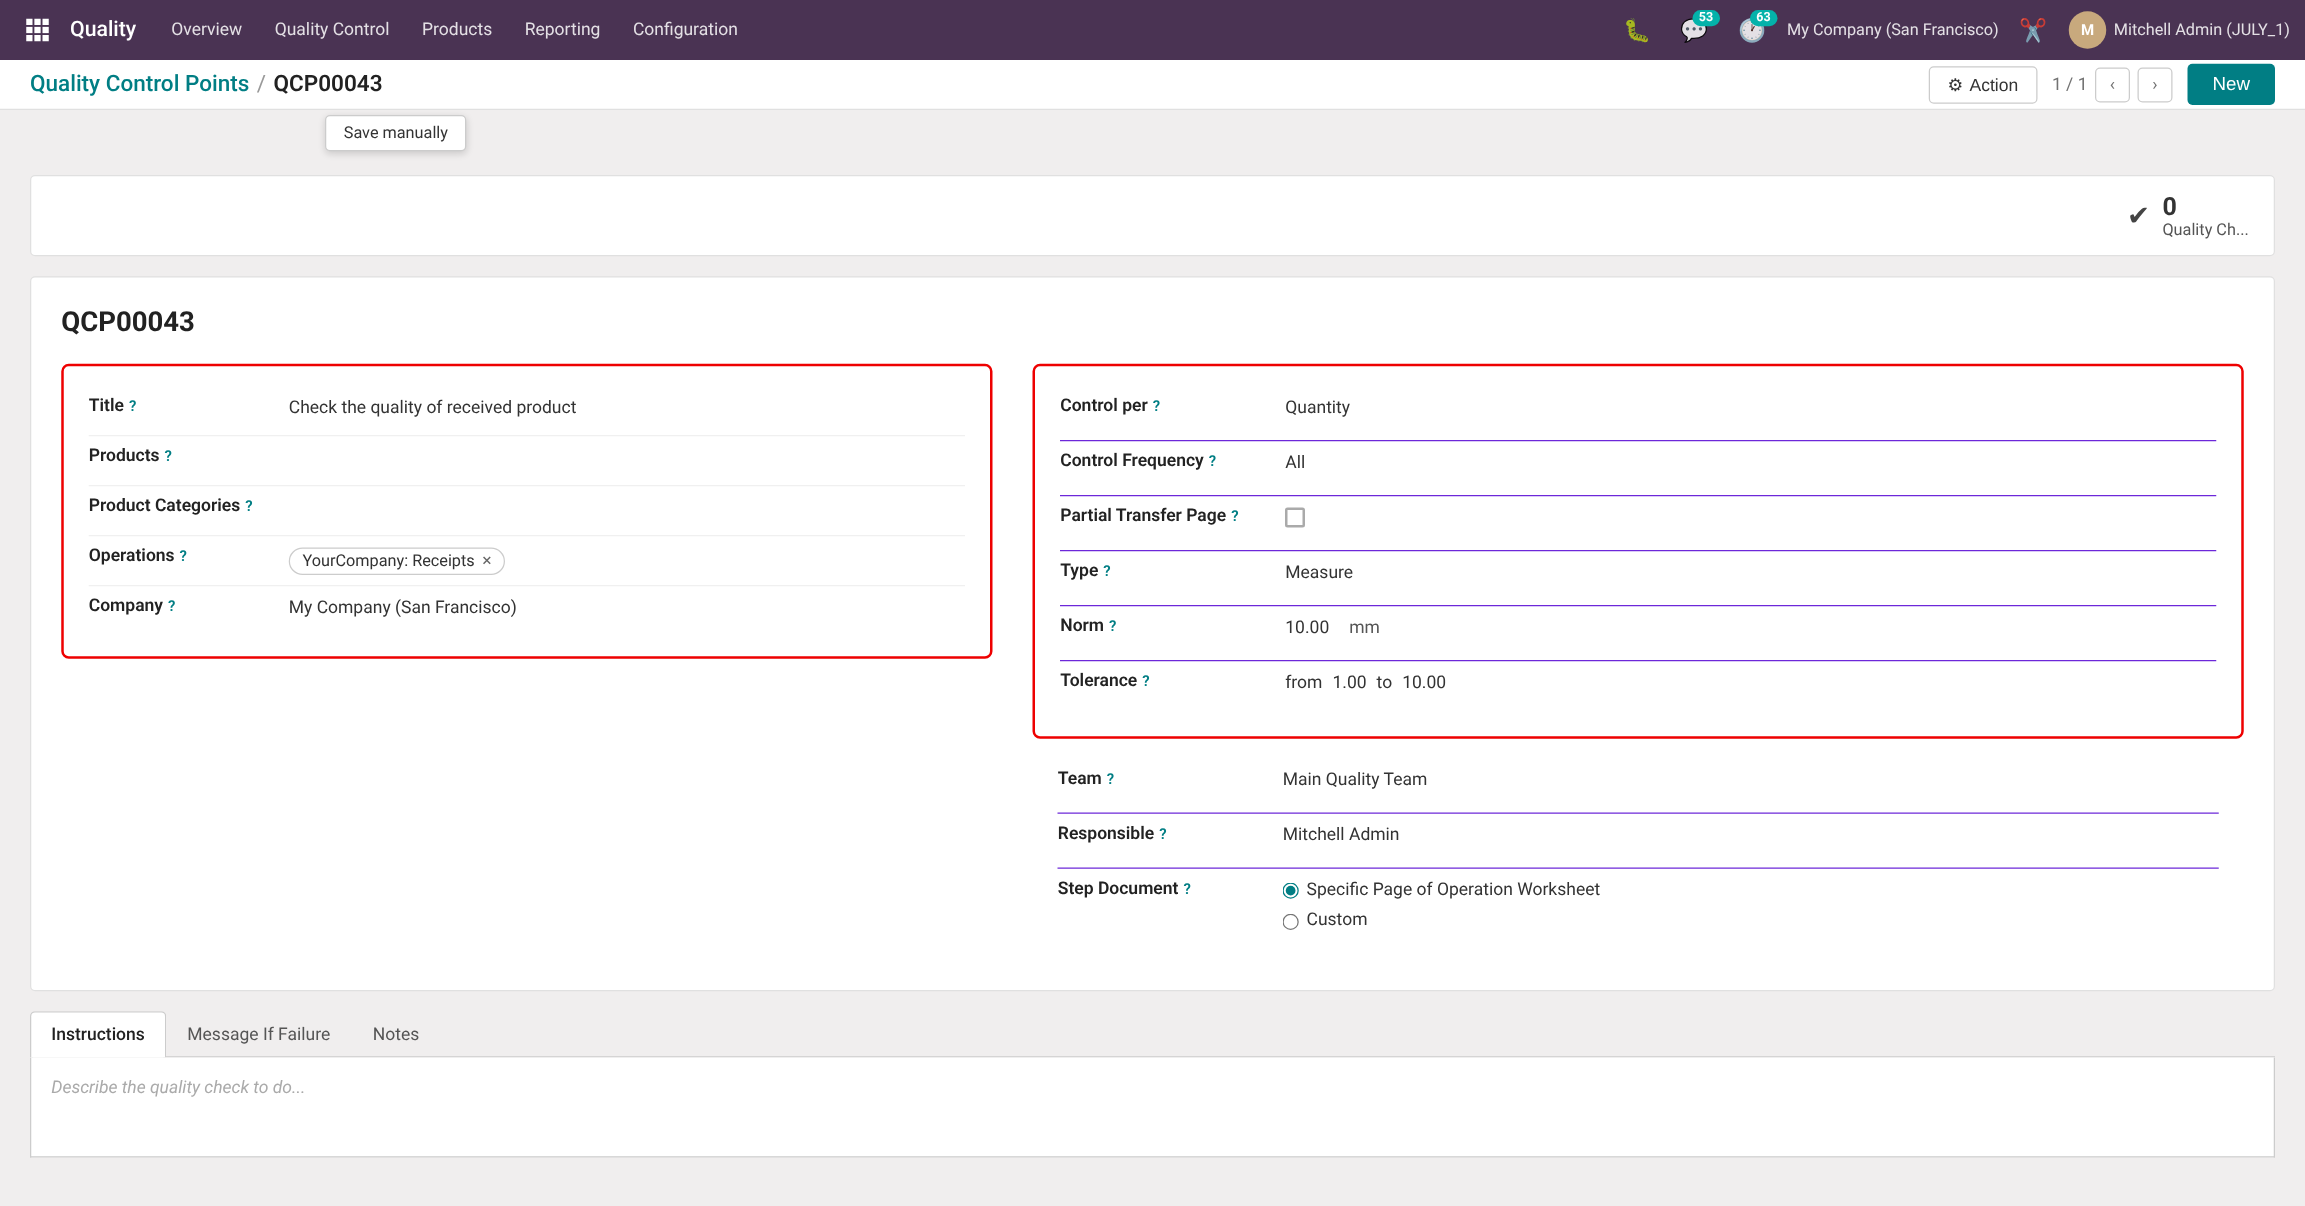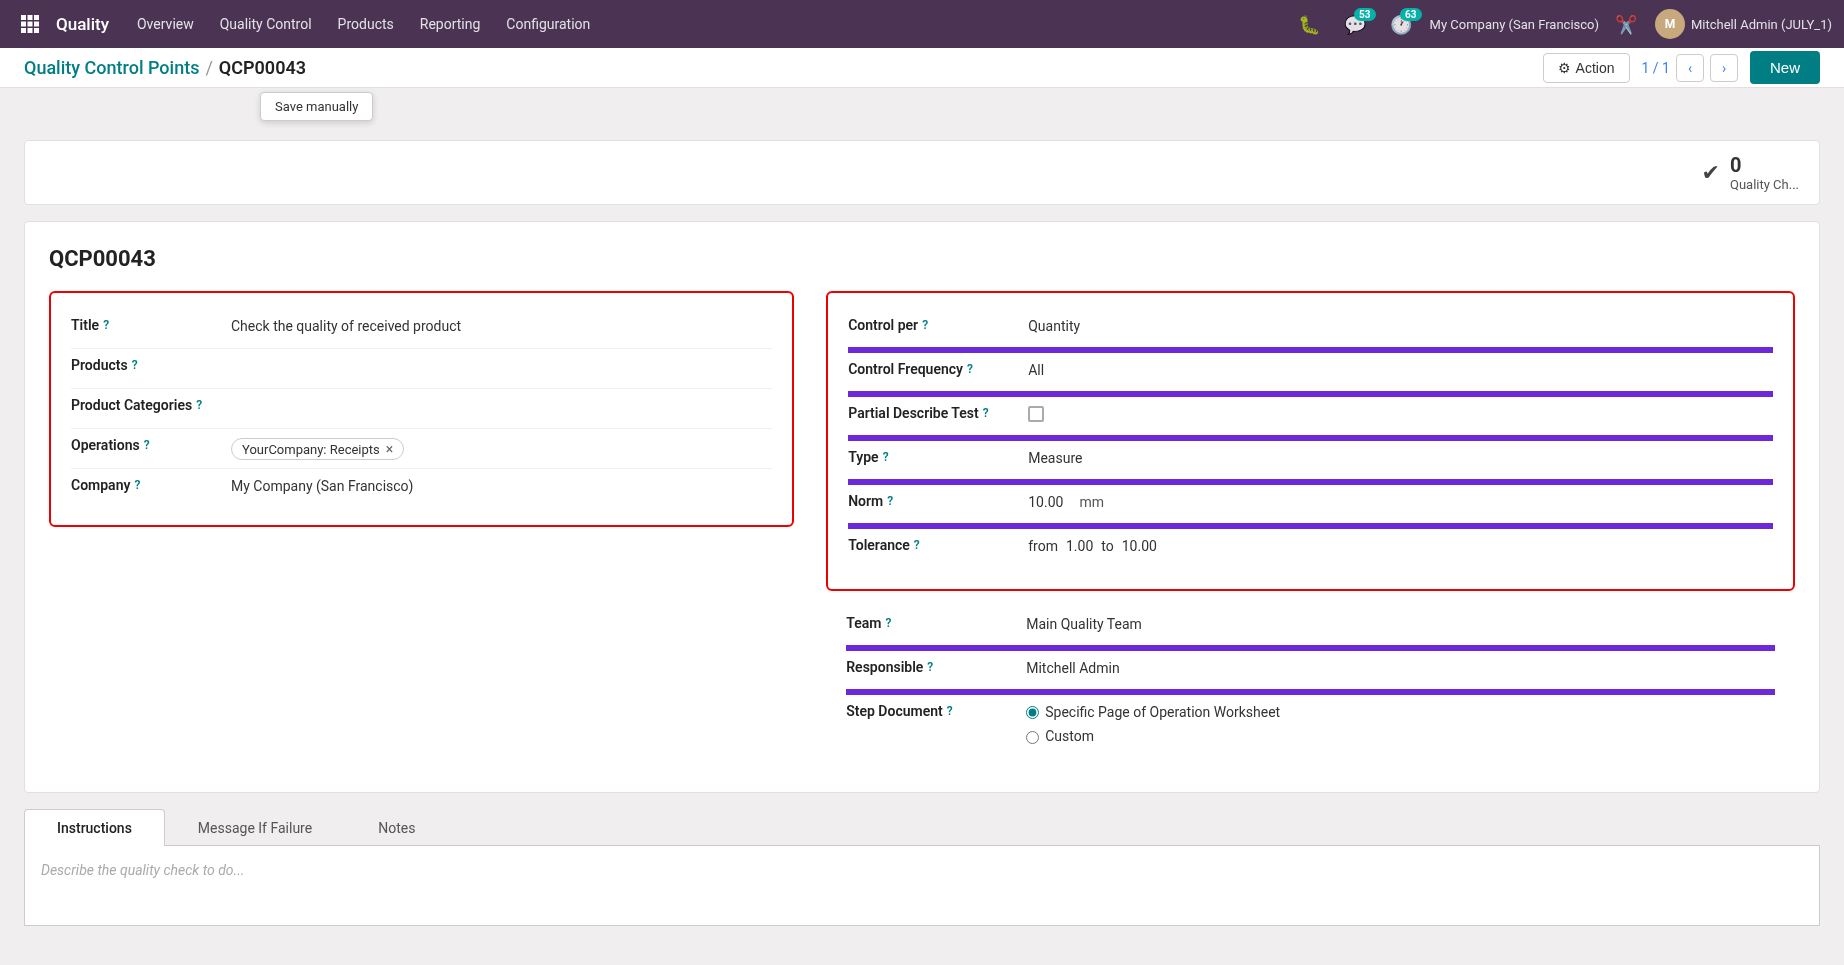--- a/index.html
+++ b/index.html
@@ -36,21 +36,21 @@
       align-items: center;
       justify-content: space-between;
       border-bottom: 1px solid #e0e0e0;
     }
     .breadcrumb { display: flex; align-items: center; gap: 6px; font-size: 16px; }
     .breadcrumb-link { color: #017e84; cursor: pointer; font-size: 18px; font-weight: 500; }
     .breadcrumb-sep { color: #999; font-size: 18px; }
     .breadcrumb-current { font-size: 18px; font-weight: 600; color: #222; }
     .breadcrumb-actions { display: flex; align-items: center; gap: 12px; }
     .action-btn { display: flex; align-items: center; gap: 5px; border: 1px solid #ccc; background: #fff; padding: 6px 14px; border-radius: 4px; cursor: pointer; font-size: 14px; color: #333; }
-    .page-nav { display: flex; align-items: center; gap: 6px; font-size: 14px; color: #3b82f6; text-align: right; }
+    .page-nav { display: flex; align-items: center; gap: 6px; font-size: 14px; color: #737373; text-align: right; }
     .page-nav-btn { width: 28px; height: 28px; display: flex; align-items: center; justify-content: center; border: 1px solid #ccc; border-radius: 4px; cursor: pointer; background: #fff; font-size: 14px; }
     .new-btn { background: #017e84; color: #fff; border: none; padding: 8px 20px; border-radius: 4px; cursor: pointer; font-size: 15px; font-weight: 500; }
 
     
     .save-tooltip-area { position: relative; height: 36px; display: flex; align-items: center; padding: 0 24px; background: #f0eeee; }
     .save-tooltip { background: #fff; border: 1px solid #ccc; padding: 6px 14px; border-radius: 4px; font-size: 13px; color: #333; box-shadow: 0 2px 6px rgba(0,0,0,0.15); position: absolute; left: 260px; top: 4px; white-space: nowrap; cursor: pointer; }
 
     
     .main-content { padding: 16px 24px 24px; }
 
@@ -73,34 +73,34 @@
     .field-row { display: flex; align-items: flex-start; padding: 8px 0; border-bottom: 1px solid #f0f0f0; min-height: 40px; }
     .field-row:last-child { border-bottom: none; }
     .field-label { width: 160px; font-weight: 600; color: #222; font-size: 14px; display: flex; align-items: center; gap: 4px; flex-shrink: 0; }
     .field-help { color: #017e84; font-size: 12px; cursor: pointer; }
     .field-value { color: #333; font-size: 14px; flex: 1; padding-top: 1px; }
     .tag { display: inline-flex; align-items: center; gap: 6px; border: 1px solid #ccc; border-radius: 20px; padding: 2px 10px; font-size: 13px; color: #333; background: #fff; }
     .tag-x { cursor: pointer; color: #666; font-size: 14px; }
 
     
     .right-panel { border: 2px solid #e00; border-radius: 6px; padding: 16px 20px; }
-    .r-field-row { display: flex; align-items: flex-start; padding: 8px 0; border-bottom: 6px solid #6d28d9; min-height: 44px; }
+    .r-field-row { display: flex; align-items: flex-start; padding: 8px 0; border-bottom: 1px solid #6d28d9; min-height: 44px; }
     .r-field-row:last-child { border-bottom: none; }
     .r-field-label { width: 180px; font-weight: 600; color: #222; font-size: 14px; display: flex; align-items: center; gap: 4px; flex-shrink: 0; }
     .r-field-value { flex: 1; font-size: 14px; color: #333; display: flex; align-items: center; gap: 16px; padding-top: 1px; }
     .checkbox-empty { width: 16px; height: 16px; border: 2px solid #aaa; border-radius: 2px; display: inline-block; flex-shrink: 0; }
     .norm-unit { color: #555; font-size: 14px; }
     .tolerance-group { display: flex; align-items: center; gap: 8px; }
 
     
     .outside-right { padding: 16px 20px; }
 
     
     .tabs-bar { display: flex; border-bottom: 1px solid #ccc; margin-bottom: 0; }
-    .tab { padding: 10px 32px; cursor: pointer; font-size: 14px; color: #555; border: 1px solid transparent; border-bottom: none; border-radius: 4px 4px 0 0; margin-bottom: -1px; }
+    .tab { padding: 10px 16px; cursor: pointer; font-size: 14px; color: #555; border: 1px solid transparent; border-bottom: none; border-radius: 4px 4px 0 0; margin-bottom: -1px; }
     .tab.active { background: #fff; border-color: #ccc; color: #222; font-weight: 500; }
     .tab-content { background: #fff; border: 1px solid #ccc; border-top: none; padding: 16px; min-height: 80px; }
     .tab-placeholder { color: #aaa; font-size: 14px; font-style: italic; }
 
     
     .outer-wrap { max-width: 1800px; margin: 0 auto; }
   </style>
 </head>
 <body>
 
@@ -254,21 +254,21 @@
             <div class="r-field-row">
               <div class="r-field-label">
                 <span>Control Frequency</span>
                 <span class="field-help">?</span>
               </div>
               <div class="r-field-value">All</div>
             </div>
 
             <div class="r-field-row">
               <div class="r-field-label">
-                <span>Partial Describe Test</span>
+                <span>Partial Transfer Page</span>
                 <span class="field-help">?</span>
               </div>
               <div class="r-field-value">
                 <div class="checkbox-empty"></div>
               </div>
             </div>
 
             <div class="r-field-row">
               <div class="r-field-label">
                 <span>Type</span>

